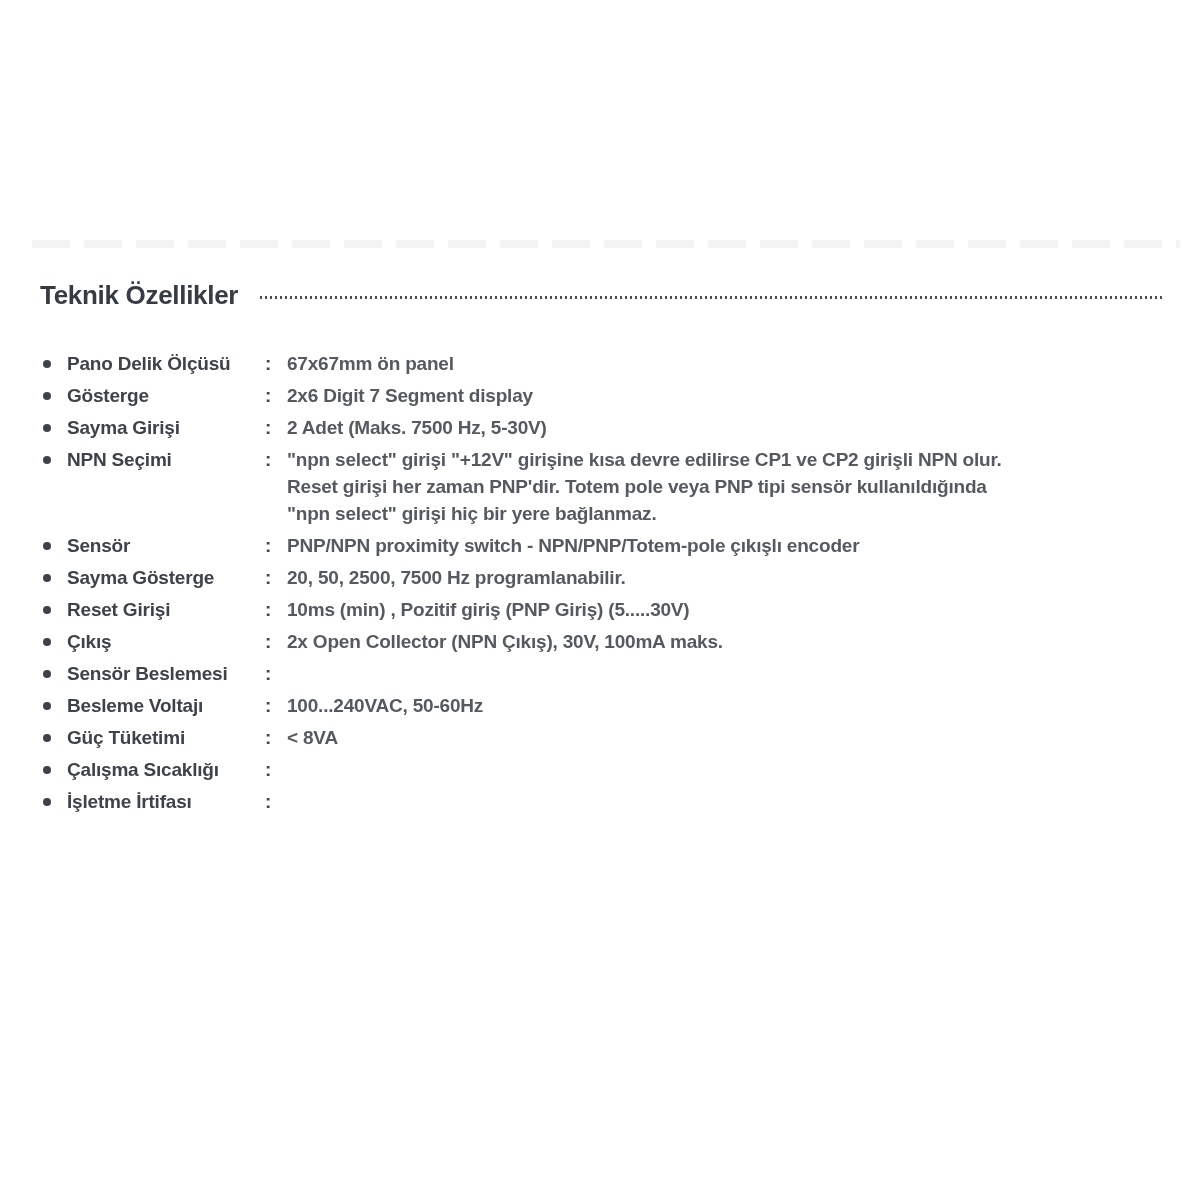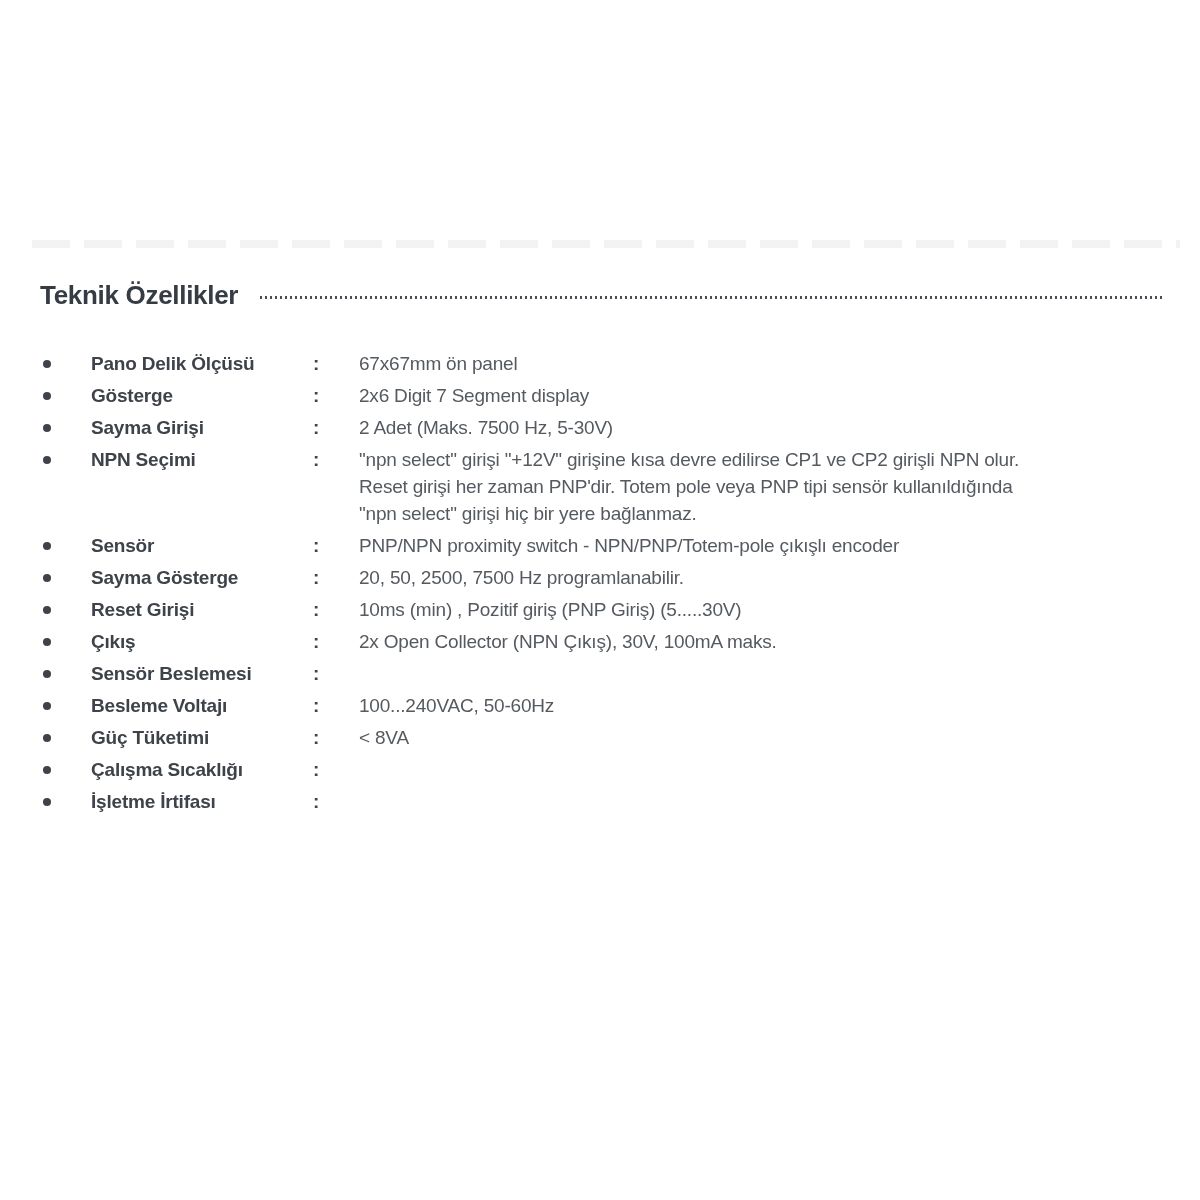--- a/index.html
+++ b/index.html
@@ -65,21 +65,20 @@
     top: 350px;
     width: 1130px;
   }
   .spec-row {
     display: grid;
     grid-template-columns: 27px 198px 22px 1fr;
     margin-bottom: 5px;
     font-size: 19px;
     line-height: 27px;
     letter-spacing: -0.2px;
-    gap: 24px;
   }
   .bullet {
     width: 8px;
     height: 8px;
     margin-top: 10px;
     margin-left: 3px;
     border-radius: 50%;
     background: #3e434a;
   }
   .spec-label {
@@ -87,20 +86,21 @@
     color: #3e434a;
     white-space: nowrap;
   }
   .spec-colon {
     font-weight: bold;
     color: #3e434a;
     text-align: left;
   }
   .spec-value {
     color: #555a60;
+    font-weight: bold;
   }
   .spec-value .value-line {
     white-space: nowrap;
   }
 </style>
 </head>
 <body>
 
 <div class="page">
 

